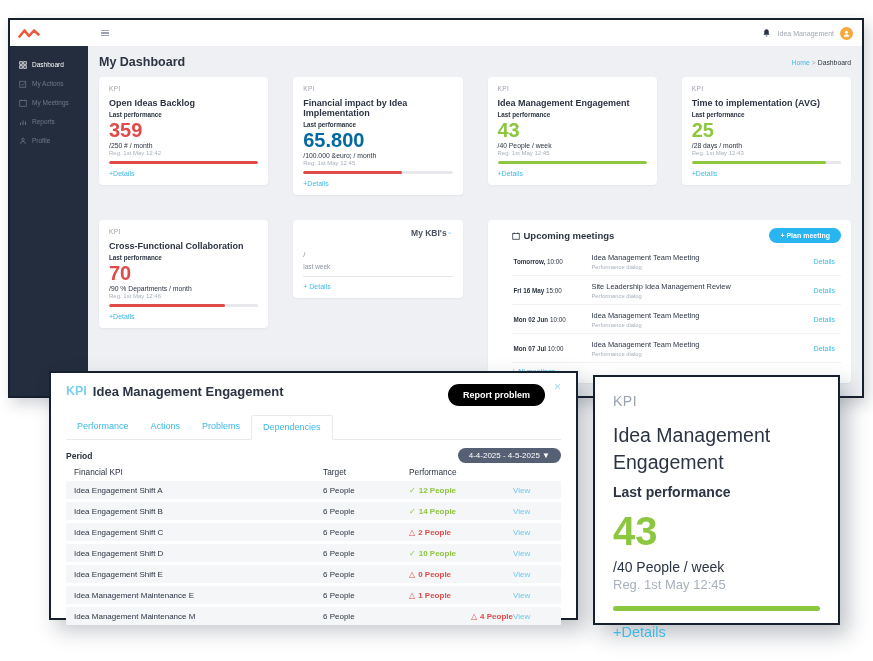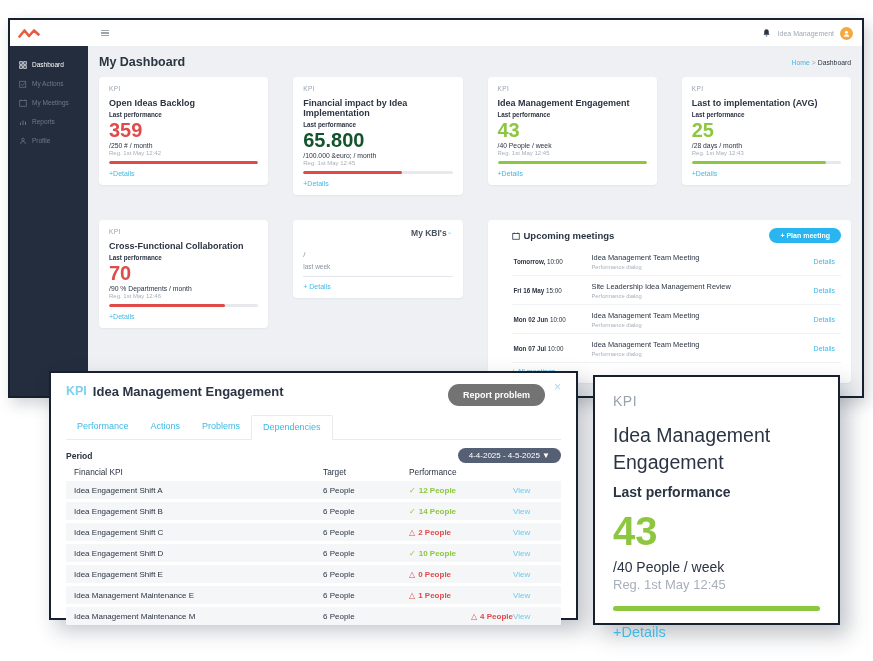--- a/index.html
+++ b/index.html
@@ -59,21 +59,21 @@
   .m-link { font-size:7px; color:#3eb9e5; cursor:pointer; padding-right:4px; }
   .all-link { font-size:7px; color:#3eb9e5; margin-top:5px; cursor:pointer; }
 
   .actions-card { grid-column:1/3; grid-row:3; }
 
   
   .win-modal { left:49px; top:371px; width:529px; height:249px; box-shadow:8px 10px 20px rgba(25,35,55,.28); padding:11px 15px 9px; z-index:5; }
   .modal-head { display:flex; align-items:flex-start; }
   .modal-kpi { color:#7fcfee; font-size:12.5px; font-weight:600; margin-right:6px; }
   .modal-title { font-size:13px; font-weight:bold; color:#2b3443; }
-  .report-btn { margin-left:auto; background:#737373; color:#fff; border:none; font-size:9px; font-weight:600; padding:6px 15px; border-radius:14px; cursor:pointer; font-family:"Liberation Sans",sans-serif; }
+  .report-btn { margin-left:auto; background:#000000; color:#fff; border:none; font-size:9px; font-weight:600; padding:6px 15px; border-radius:14px; cursor:pointer; font-family:"Liberation Sans",sans-serif; }
   .modal-close { color:#9fdaf2; font-size:12px; margin:-4px 0 0 9px; cursor:pointer; }
   .tabs { display:flex; margin-top:9px; border-bottom:1px solid #e8eaee; }
   .tab { font-size:9px; color:#3eb9e5; padding:6px 11px 7px; cursor:pointer; position:relative; }
   .tab.active { background:#fff; border:1px solid #e8eaee; border-bottom-color:#fff; border-radius:2px 2px 0 0; margin-bottom:-1px; }
   .period-row { display:flex; justify-content:space-between; align-items:center; gap:6px; margin-top:8px; }
   .period-label { font-size:8.5px; font-weight:600; }
   .period-pill { background:#566074; color:#fff; font-size:8px; padding:3px 11px; border-radius:10px; cursor:pointer; }
   .tbl-head, .tbl-row { display:grid; grid-template-columns:1fr 86px 104px 40px; align-items:center; }
   .tbl-head { font-size:8.3px; color:#2b3443; padding:4px 8px 4px 8px; }
   .tbl-row { background:#f5f6f8; margin-bottom:3px; padding:4.5px 8px; font-size:8px; border-radius:1px; }
@@ -187,21 +187,21 @@
           <div class="k-bar">
               <i style="background: rgb(224, 74, 73); width: 100%;"></i>
             </div>
           <div class="k-details">+Details</div>
         </div>
 
         <div class="card">
           <div class="k-tag">KPI</div>
           <div class="k-title">Financial impact by Idea Implementation</div>
           <div class="k-sub">Last performance</div>
-          <div class="k-value" style="color: #14532d;">65.800</div>
+          <div class="k-value" style="color: #0369a1;">65.800</div>
           <div class="k-unit">/100.000 &amp;euro; / month</div>
           <div class="k-reg">Reg. 1st May 12:45</div>
           <div class="k-bar">
               <i style="background: rgb(224, 74, 73); width: 66%;"></i>
             </div>
           <div class="k-details">+Details</div>
         </div>
 
         <div class="card">
           <div class="k-tag">KPI</div>
@@ -211,21 +211,21 @@
           <div class="k-unit">/40 People / week</div>
           <div class="k-reg">Reg. 1st May 12:45</div>
           <div class="k-bar">
               <i style="background: rgb(141, 198, 63); width: 100%;"></i>
             </div>
           <div class="k-details">+Details</div>
         </div>
 
         <div class="card">
           <div class="k-tag">KPI</div>
-          <div class="k-title">Last to implementation (AVG)</div>
+          <div class="k-title">Time to implementation (AVG)</div>
           <div class="k-sub">Last performance</div>
           <div class="k-value" style="color: rgb(141, 198, 63);">25</div>
           <div class="k-unit">/28 days / month</div>
           <div class="k-reg">Reg. 1st May 12:43</div>
           <div class="k-bar">
               <i style="background: rgb(141, 198, 63); width: 90%;"></i>
             </div>
           <div class="k-details">+Details</div>
         </div>
 

